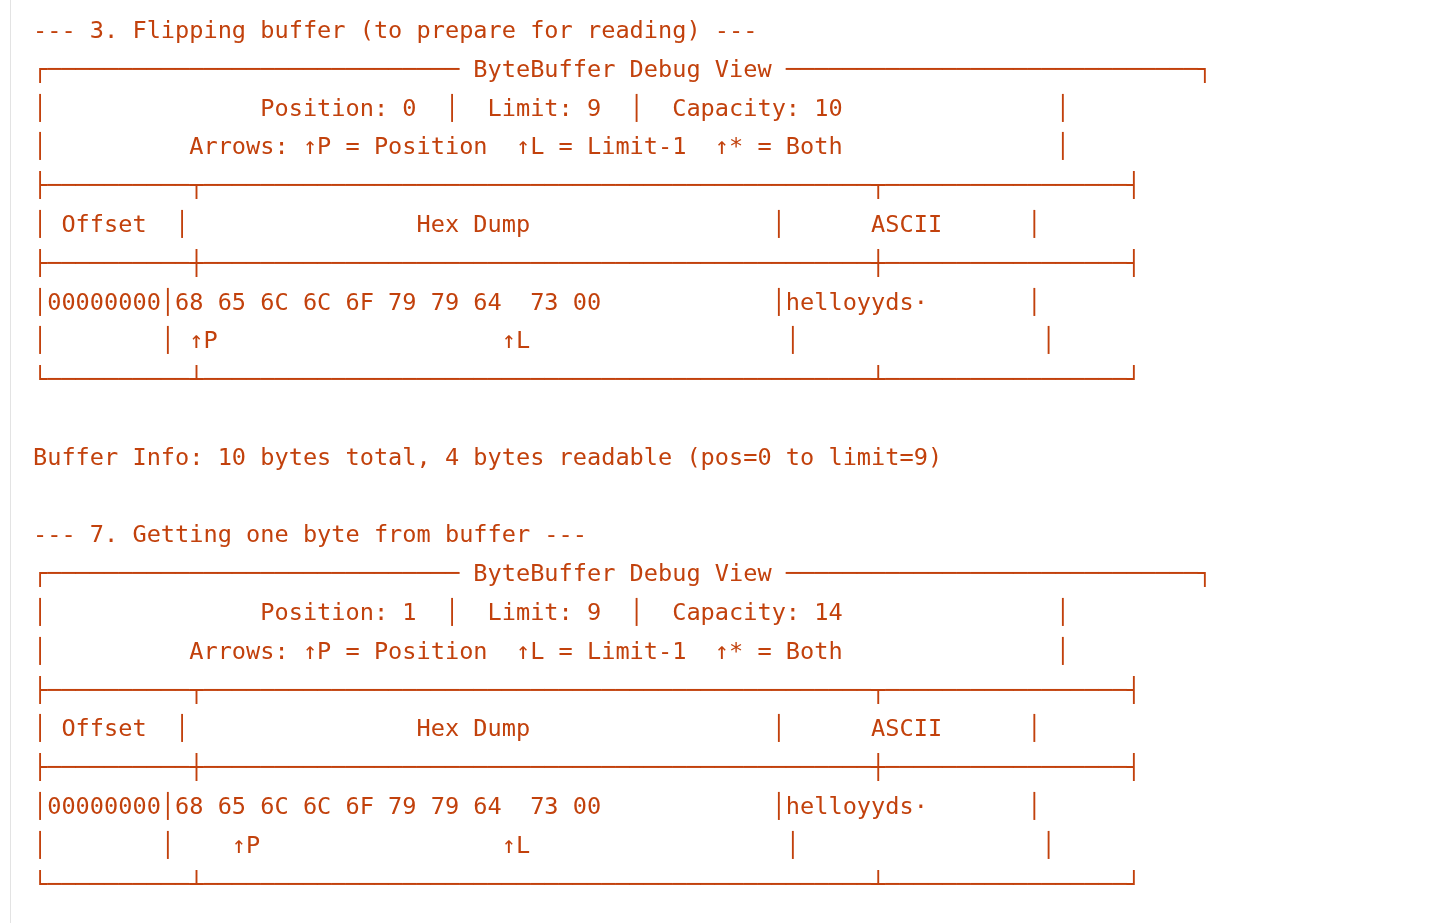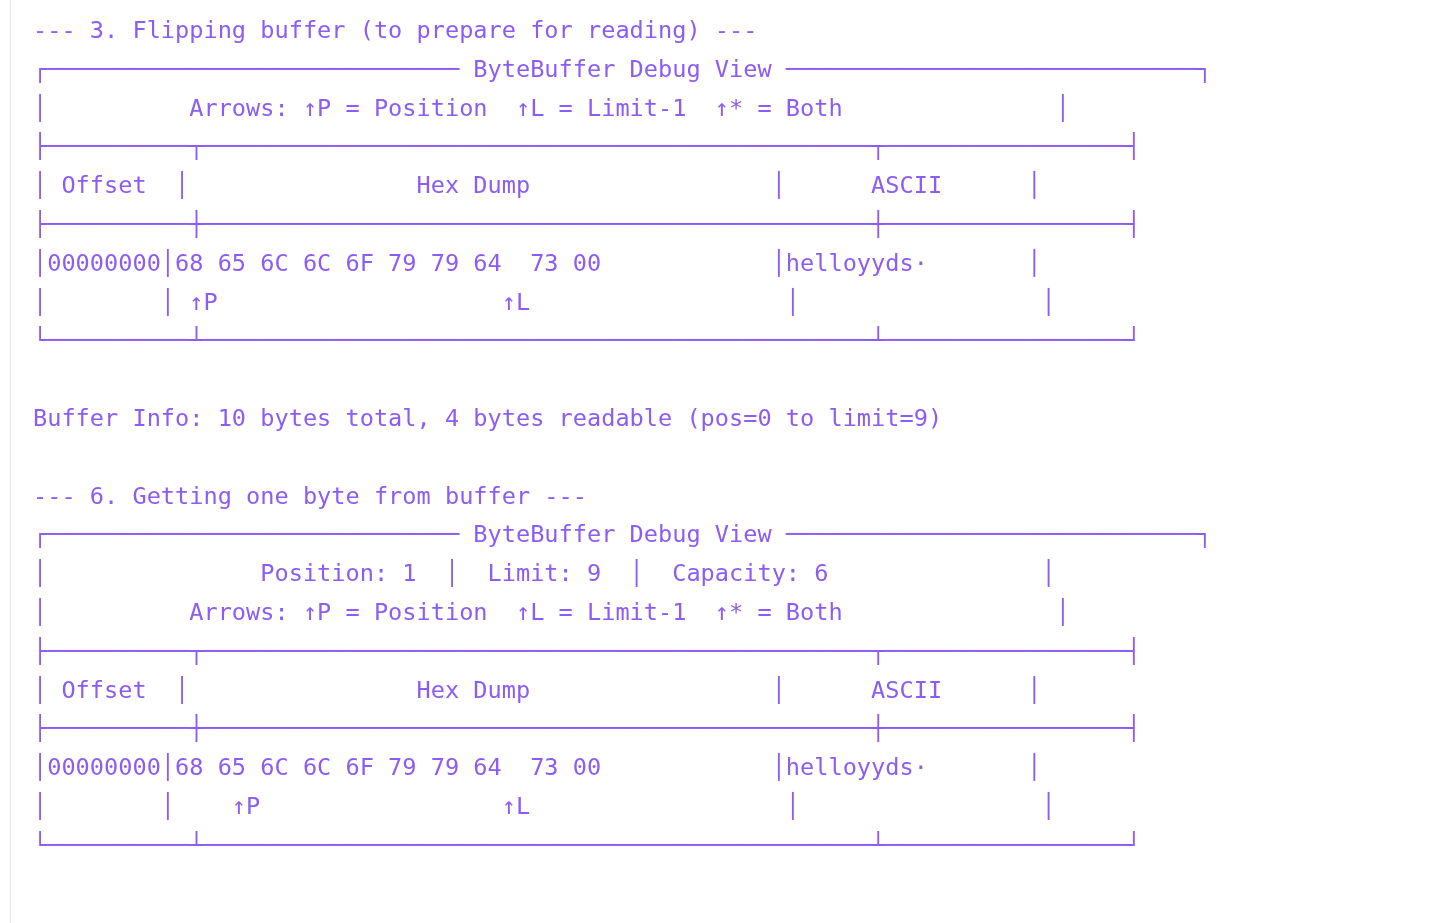--- a/index.html
+++ b/index.html
@@ -33,52 +33,53 @@
     left: 33px;
     top: 11px;
     width: 1380px;
   }
   .line {
     display: block;
     height: 38.8px;
     line-height: 38.8px;
     font-size: 23.6px;
     letter-spacing: 0px;
-    color: #8b5cf6;
+    color: #c2410c;
     white-space: pre;
     font-family: "DejaVu Sans Mono", "Liberation Mono", monospace;
   }
   .line.blank {
     color: transparent;
   }
 </style>
 </head>
 <body>
 
 <div class="page">
 
   <div class="gutter-rule"></div>
 
   <div class="console">
 
     <span class="line">--- 3. Flipping buffer (to prepare for reading) ---</span>
     <span class="line">┌───────────────────────────── ByteBuffer Debug View ─────────────────────────────┐</span>
+    <span class="line">│               Position: 0  │  Limit: 9  │  Capacity: 10               │</span>
     <span class="line">│          Arrows: ↑P = Position  ↑L = Limit-1  ↑* = Both               │</span>
     <span class="line">├──────────┬───────────────────────────────────────────────┬─────────────────┤</span>
     <span class="line">│ Offset  │                Hex Dump                 │      ASCII      │</span>
     <span class="line">├──────────┼───────────────────────────────────────────────┼─────────────────┤</span>
     <span class="line">│00000000│68 65 6C 6C 6F 79 79 64  73 00            │helloyyds·       │</span>
     <span class="line">│        │ ↑P                    ↑L                  │                 │</span>
     <span class="line">└──────────┴───────────────────────────────────────────────┴─────────────────┘</span>
     <span class="line blank"></span>
     <span class="line">Buffer Info: 10 bytes total, 4 bytes readable (pos=0 to limit=9)</span>
     <span class="line blank"></span>
-    <span class="line">--- 6. Getting one byte from buffer ---</span>
+    <span class="line">--- 7. Getting one byte from buffer ---</span>
     <span class="line">┌───────────────────────────── ByteBuffer Debug View ─────────────────────────────┐</span>
-    <span class="line">│               Position: 1  │  Limit: 9  │  Capacity: 6               │</span>
+    <span class="line">│               Position: 1  │  Limit: 9  │  Capacity: 14               │</span>
     <span class="line">│          Arrows: ↑P = Position  ↑L = Limit-1  ↑* = Both               │</span>
     <span class="line">├──────────┬───────────────────────────────────────────────┬─────────────────┤</span>
     <span class="line">│ Offset  │                Hex Dump                 │      ASCII      │</span>
     <span class="line">├──────────┼───────────────────────────────────────────────┼─────────────────┤</span>
     <span class="line">│00000000│68 65 6C 6C 6F 79 79 64  73 00            │helloyyds·       │</span>
     <span class="line">│        │    ↑P                 ↑L                  │                 │</span>
     <span class="line">└──────────┴───────────────────────────────────────────────┴─────────────────┘</span>
 
   </div>
 </div>

